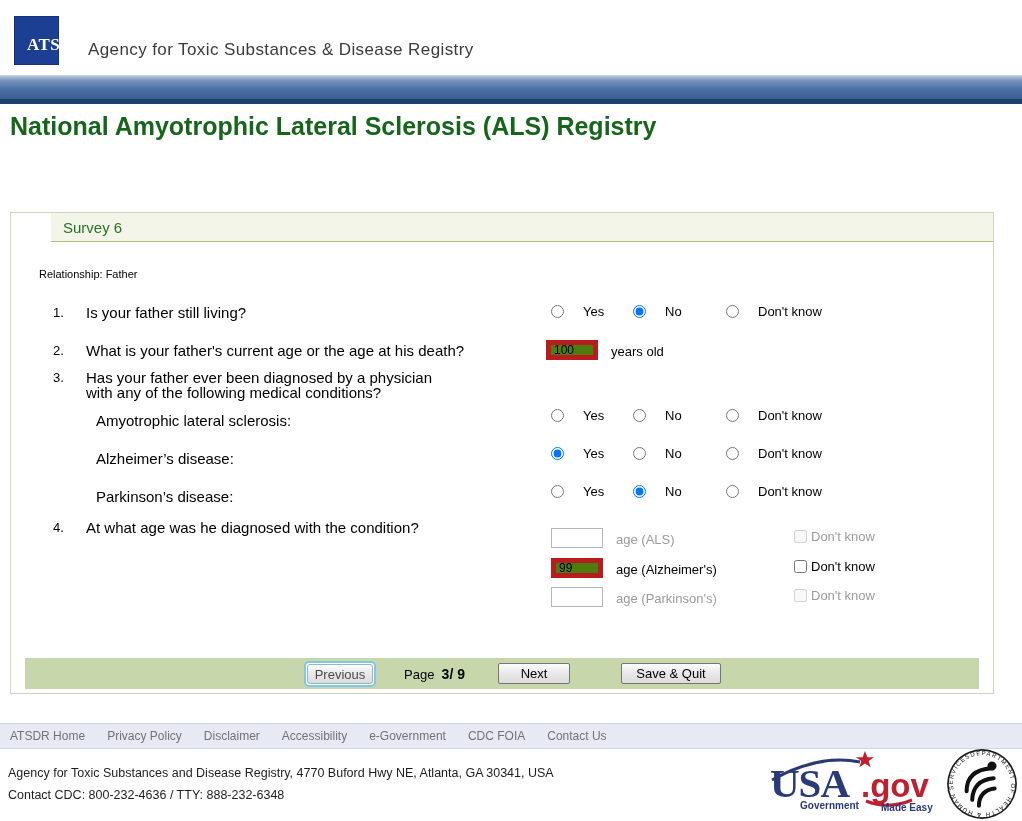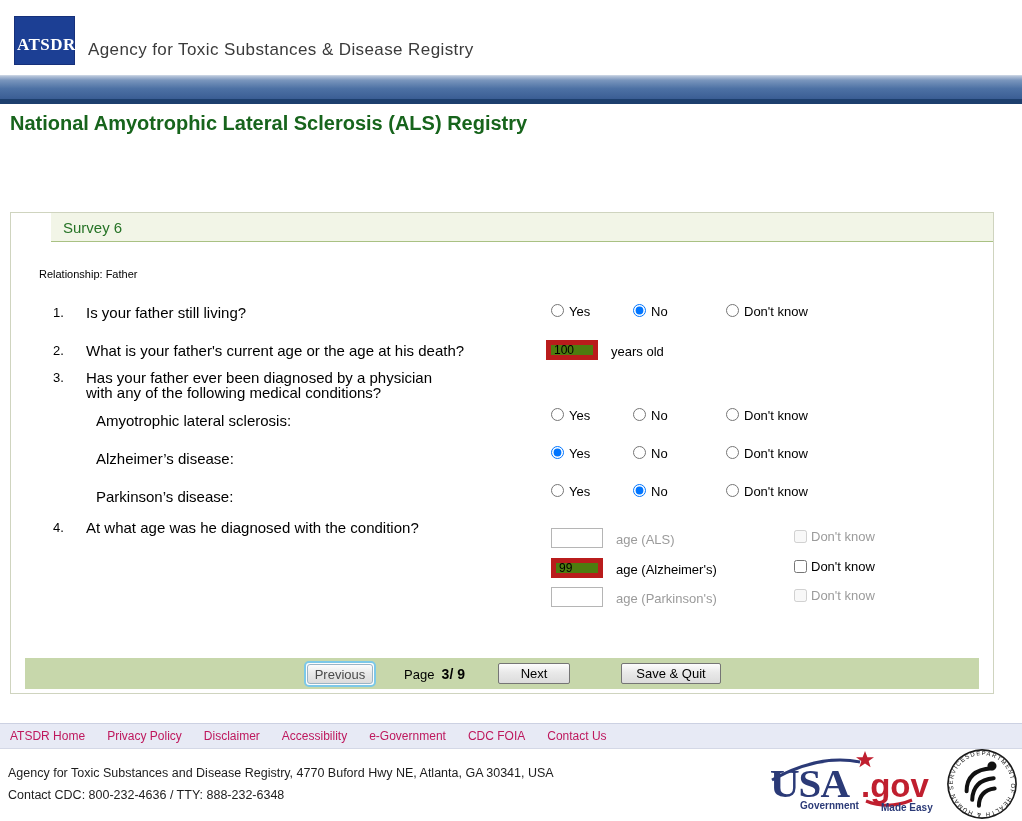--- a/index.html
+++ b/index.html
@@ -4,37 +4,37 @@
 <style>
   * { box-sizing: border-box; margin: 0; padding: 0; }
   html,body { background:#fff; }
   .page {
     position: relative; width: 1022px; height: 821px;
     background: #fff; overflow: hidden;
     font-family: "Liberation Sans", sans-serif; color:#000;
   }
   
   .atsdr-logo {
-    position:absolute; left:14px; top:16px; width:61px; height:49px;
+    position:absolute; left:14px; top:16px; width:45px; height:49px;
     background:#1c3f94; border:1px solid #16307a;
-    color:#fff; display:flex; align-items:flex-end; padding:0 0 9px 2px;
+    color:#fff; display:flex; align-items:flex-end; padding:0 0 9px 12px;
     font-family:"Liberation Serif", serif; font-weight:bold; font-size:17px; letter-spacing:.5px;
   }
   .agency-name {
     position:absolute; left:88px; top:40px;
     font-size:17px; color:#3b3b3b; letter-spacing:.4px;
   }
   .bluebar {
     position:absolute; left:0; top:75px; width:1022px; height:29px;
     background:linear-gradient(#b7c5da 0%, #7a96bd 18%, #4d71a4 55%, #3a5d94 100%);
     border-top:1px solid #c7d2e2; border-bottom:5px solid #1d3f6e;
   }
   .page-title {
     position:absolute; left:10px; top:112px;
-    font-size:20px; font-weight:bold; color:#17641c;
+    font-size:25px; font-weight:bold; color:#17641c;
   }
   
   .textsize-bar {
     position:absolute; left:0; top:150px; width:1022px; height:30px;
     background:#f3f7e8; display:flex; align-items:center; justify-content:flex-end;
     padding-right:59px;
   }
   .textsize-label { font-size:12px; font-weight:bold; margin-right:8px; }
   .ts-btn {
     width:18px; height:17px; margin-left:5px; font-size:11px; font-weight:bold;
@@ -49,21 +49,21 @@
     border:1px solid #cfd4bf; background:#fff;padding-left:40px;
   }
   .panel-strip {
     height:29px; background:#f2f5e7; border-bottom:1px solid #a9c183;
     display:flex; align-items:center; padding-left:12px;
   }
   .panel-strip .survey-title { font-size:15px; color:#267326; }
   .relationship { position:absolute; left:28px; top:55px; font-size:11px; font-weight:normal; }
   .q-num  { position:absolute; font-size:13px; }
   .q-text { position:absolute; font-size:15px; line-height:15px; }
-  .radio-cell { position:absolute; display:flex; gap:5px; font-size:13px; }
+  .radio-cell { position:absolute; display:flex; align-items:center; gap:19px; font-size:13px; }
   .radio-cell input { width:13px; height:13px; margin:0; }
   .txt-input {
     position:absolute; width:52px; height:20px; border:5px solid #b91c1c;
     font-size:12px; font-family:"Liberation Sans",sans-serif; padding:0 3px; background:#4d7c0f;
   }
   .txt-input:disabled { border:1px solid #b5b5b5; background:#fff; color:#9a9a9a; }
   .suffix { position:absolute; font-size:13px; }
   .age-label { position:absolute; font-size:13px; }
   .age-label.dim { color:#9b9b9b; }
   .cb-cell { position:absolute; display:flex; align-items:center; gap:4px; font-size:13px; }
@@ -87,21 +87,21 @@
   .page-ind { position:absolute; left:379px; top:8px; font-size:13px; }
   .page-ind b { font-size:14px; }
   .btn-next { position:absolute; left:473px; top:5px; width:72px; }
   .btn-save { position:absolute; left:596px; top:5px; width:100px; }
   
   .footer-links {
     position:absolute; left:0; top:723px; width:1022px; height:26px;
     background:#e7eaf5; border-top:1px solid #ccd1e2; border-bottom:1px solid #d4d8e6;
     display:flex; align-items:center; gap:22px; padding-left:10px;
   }
-  .footer-links a { font-size:12px; color:#be185d; text-decoration:none; cursor:pointer; }
+  .footer-links a { font-size:12px; color:#737373; text-decoration:none; cursor:pointer; }
   .address { position:absolute; left:8px; top:762px; font-size:12.5px; color:#1d1d1d; line-height:22px; }
   .usagov { position:absolute; left:768px; top:750px; }
   .hhs-seal { position:absolute; left:944px; top:746px; }
 </style>
 </head>
 <body>
 
 <div class="page">
 
   <div class="atsdr-logo">

